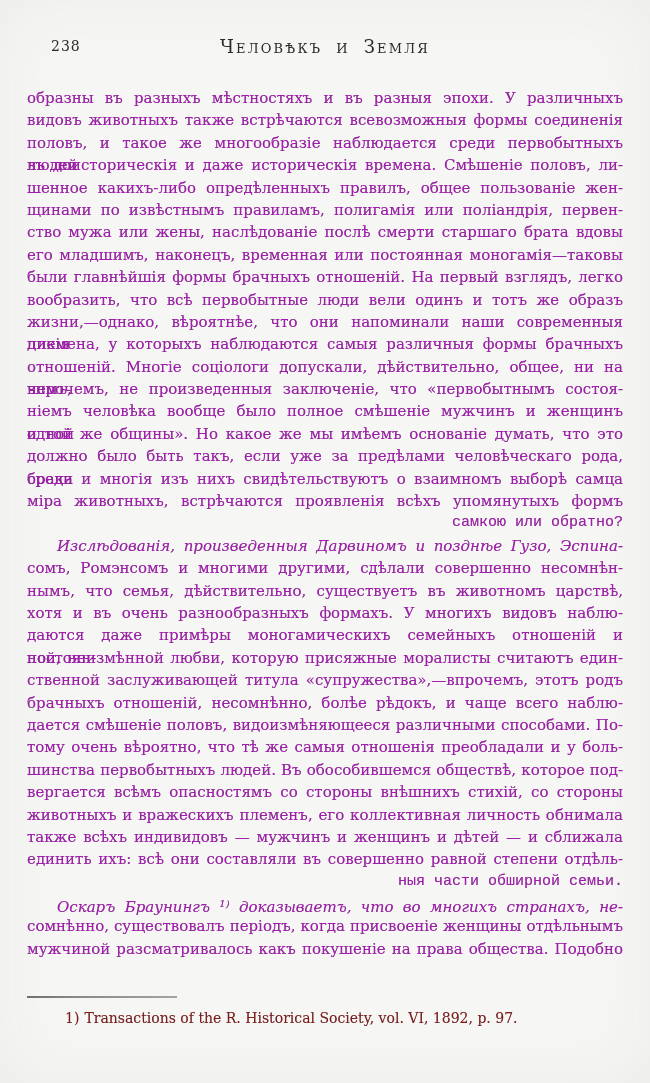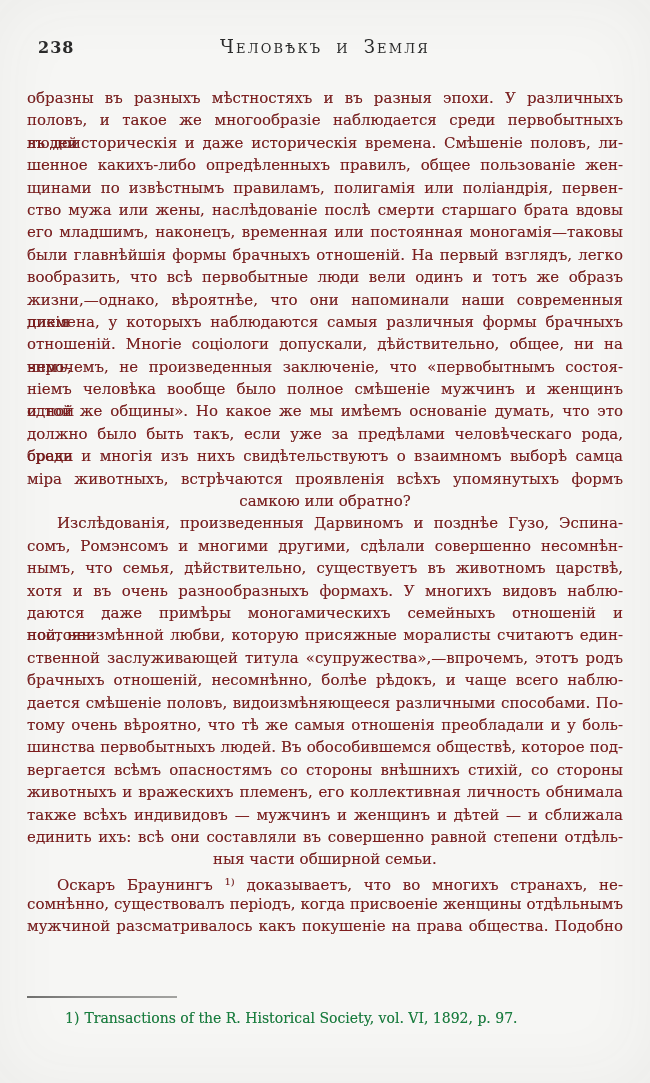--- a/index.html
+++ b/index.html
@@ -15,25 +15,24 @@
     overflow: hidden;
   }
   
   .running-header {
     position: absolute;
     top: 36px; left: 27px; right: 27px;
     height: 26px;
   }
   .page-number {
     position: absolute;
-    left: 11px; top: 2px;
-    font-size: 16px;
+    left: 24px; top: 2px;
+    font-size: 14px;
     letter-spacing: 1px;
     color: #2a2a2a;
-    font-weight: bold;
   }
   .running-title {
     position: absolute;
     left: 0; right: 0; top: 0;
     text-align: center;
     color: #2a2a2a;
     white-space: nowrap;
   }
   .rt-word { display: inline-block; margin: 0 7px; }
   .cap  { font-size: 18px; letter-spacing: 2px; }
@@ -41,70 +40,71 @@
   
   .text-block {
     position: absolute;
     top: 87px; left: 27px; right: 27px;
   }
   .line {
     font-size: 15px;
     line-height: 22.4px;
     height: 22.4px;
     text-align: justify;
-    color: #7f1d1d;
+    color: #a21caf;
     text-shadow: 0 0 0.6px rgba(40,40,40,0.45);
     overflow: visible;
   }
   
   .line.fill::after {
     content: "";
     display: inline-block;
     width: 100%;
     height: 0;
   }
-  .line.par-end { text-align: center; }
-  .line.indent { text-indent: 30px; }
+  .line.par-end { text-align: right; font-family: Liberation Mono, monospace; }
+  .line.indent { text-indent: 30px; font-style: italic; }
   .sup {
     font-size: 10px;
     vertical-align: 5px;
     letter-spacing: 0;
   }
   
   .footnote-rule {
     position: absolute;
     top: 996px; left: 27px;
     width: 150px; height: 2px;
     background: linear-gradient(to right, #6f6f6d 0%, #8a8a88 35%, #a3a3a0 100%);
   }
   .footnote {
     position: absolute;
     top: 1008px; left: 27px; right: 27px;
     font-size: 14px;
     line-height: 20px;
     text-indent: 38px;
-    color: #15803d;
+    color: #7f1d1d;
     text-shadow: 0 0 0.6px rgba(40,40,40,0.4);
   }
   .footnote .fn-text { margin-left: 5px; }
 </style>
 </head>
 <body>
 
 <div class="page">
 
   <header class="running-header">
     <div class="page-number">238</div>
     <div class="running-title">
       <span class="rt-word"><span class="cap">Ч</span><span class="sc">ЕЛОВѢКЪ</span></span><span class="rt-word"><span class="sc">И</span></span><span class="rt-word"><span class="cap">З</span><span class="sc">ЕМЛЯ</span></span>
     </div>
   </header>
 
   <main class="text-block">
     <div class="line fill">образны въ разныхъ мѣстностяхъ и въ разныя эпохи. У различныхъ</div>
+    <div class="line fill">видовъ животныхъ также встрѣчаются всевозможныя формы соединенія</div>
     <div class="line fill">половъ, и такое же многообразіе наблюдается среди первобытныхъ людей</div>
     <div class="line fill">въ доисторическія и даже историческія времена. Смѣшеніе половъ, ли-</div>
     <div class="line fill">шенное какихъ-либо опредѣленныхъ правилъ, общее пользованіе жен-</div>
     <div class="line fill">щинами по извѣстнымъ правиламъ, полигамія или поліандрія, первен-</div>
     <div class="line fill">ство мужа или жены, наслѣдованіе послѣ смерти старшаго брата вдовы</div>
     <div class="line fill">его младшимъ, наконецъ, временная или постоянная моногамія—таковы</div>
     <div class="line fill">были главнѣйшія формы брачныхъ отношеній. На первый взглядъ, легко</div>
     <div class="line fill">вообразить, что всѣ первобытные люди вели одинъ и тотъ же образъ</div>
     <div class="line fill">жизни,—однако, вѣроятнѣе, что они напоминали наши современныя дикія</div>
     <div class="line fill">племена, у которыхъ наблюдаются самыя различныя формы брачныхъ</div>

